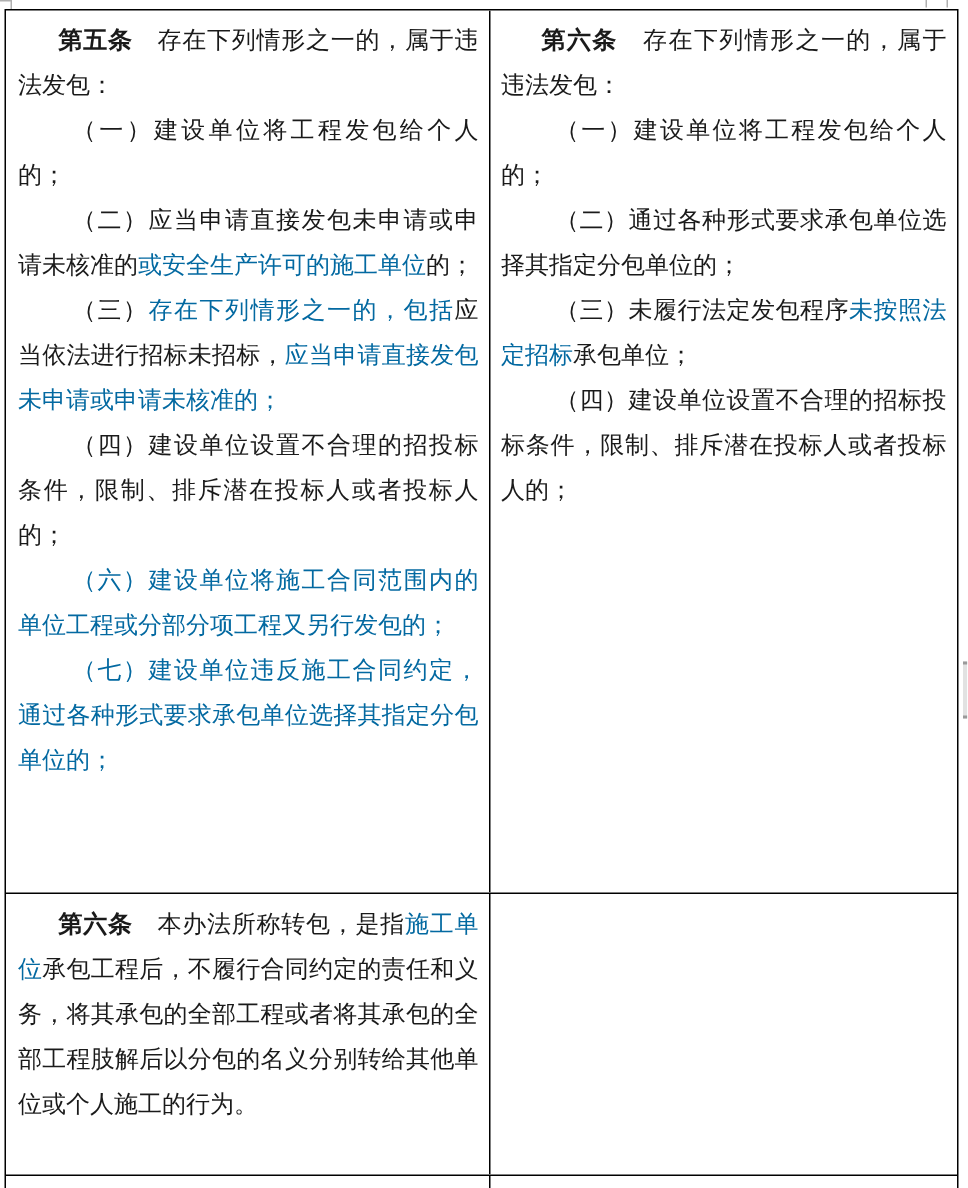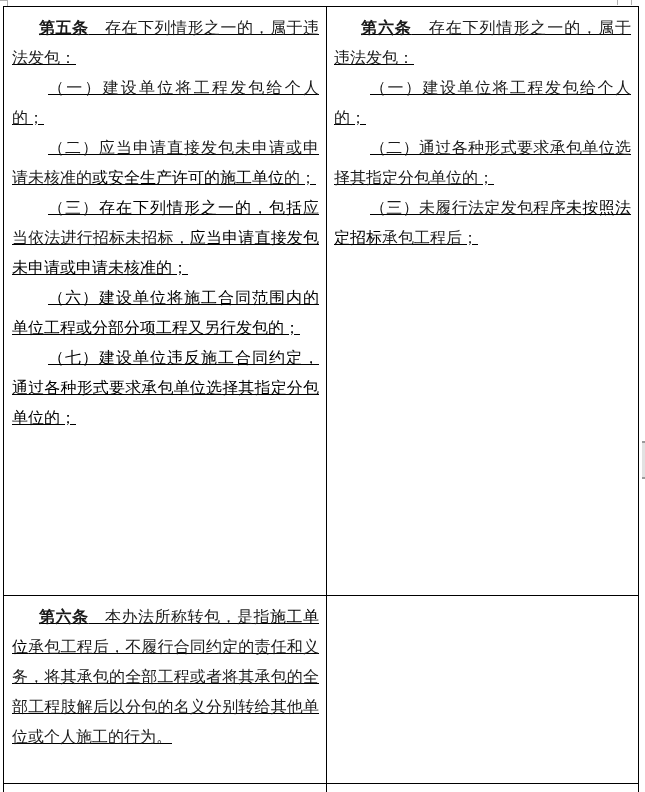--- a/index.html
+++ b/index.html
@@ -25,21 +25,20 @@
     box-sizing: border-box;
     display: flex;
     flex-direction: column;
     background: #ffffff;
   }
   .trow {
     display: flex;
     border-bottom: 1px solid #000000;
     box-sizing: border-box;
     overflow: hidden;
-    text-decoration: underline;
   }
   .trow-1 { height: 589px; }
   .trow-2 { height: 188px; }
   .trow-3 { flex: 1; border-bottom: none; }
   .tcell {
     box-sizing: border-box;
     padding: 6px 7px 0 8px;
     overflow: hidden;
   }
   .cell-left {
@@ -54,21 +53,21 @@
     margin: 0;
     font-size: 16px;
     line-height: 30px;
     text-align: justify;
     color: #1a1a1a;
     letter-spacing: 0;
   }
   .indent-article { text-indent: 27px; }
   .indent-item    { text-indent: 36px; }
   .seg-bold { font-weight: bold; }
-  .seg-red  { color: #000000; }
+  .seg-red  { color: #0369a1; }
   
   .artifact-tl {
     position: absolute;
     left: 0;
     top: 0;
     width: 8px;
     height: 11px;
     border-top: 1px solid #b0b0b0;
     border-right: 1px solid #b0b0b0;
     box-sizing: border-box;
@@ -102,28 +101,30 @@
   <div class="artifact-tl"></div>
   <div class="artifact-tr"></div>
   <div class="artifact-scrollbar"></div>
   <div class="doc-table">
       <div class="trow trow-1">
         <div class="tcell cell-left">
           <p class="para indent-article"><span class="seg-bold">第五条</span><span class="">　存在下列情形之一的，属于违法发包：</span></p>
           <p class="para indent-item"><span class="">（一）建设单位将工程发包给个人的；</span></p>
           <p class="para indent-item"><span class="">（二）应当申请直接发包未申请或申请未核准的</span><span class="seg-red ">或安全生产许可的施工单位</span><span class="">的；</span></p>
           <p class="para indent-item"><span class="">（三）</span><span class="seg-red ">存在下列情形之一的，包括</span><span class="">应当依法进行招标未招标，</span><span class="seg-red ">应当申请直接发包未申请或申请未核准的；</span></p>
+          <p class="para indent-item"><span class="">（四）建设单位设置不合理的招投标条件，限制、排斥潜在投标人或者投标人的；</span></p>
           <p class="para indent-item"><span class="seg-red ">（六）建设单位将施工合同范围内的单位工程或分部分项工程又另行发包的；</span></p>
           <p class="para indent-item"><span class="seg-red ">（七）建设单位违反施工合同约定，通过各种形式要求承包单位选择其指定分包单位的；</span></p>
         </div>
         <div class="tcell cell-right">
           <p class="para indent-article"><span class="seg-bold">第六条</span><span class="">　存在下列情形之一的，属于违法发包：</span></p>
           <p class="para indent-item"><span class="">（一）建设单位将工程发包给个人的；</span></p>
           <p class="para indent-item"><span class="">（二）通过各种形式要求承包单位选择其指定分包单位的；</span></p>
-          <p class="para indent-item"><span class="">（三）未履行法定发包程序</span><span class="seg-red ">未按照法定招标</span><span class="">承包工程后；</span></p>
+          <p class="para indent-item"><span class="">（三）未履行法定发包程序</span><span class="seg-red ">未按照法定招标</span><span class="">承包单位；</span></p>
+          <p class="para indent-item"><span class="">（四）建设单位设置不合理的招标投标条件，限制、排斥潜在投标人或者投标人的；</span></p>
         </div>
       </div>
       <div class="trow trow-2">
         <div class="tcell cell-left">
           <p class="para indent-article"><span class="seg-bold">第六条</span><span class="">　本办法所称转包，是指</span><span class="seg-red ">施工单位</span><span class="">承包工程后，不履行合同约定的责任和义务，将其承包的全部工程或者将其承包的全部工程肢解后以分包的名义分别转给其他单位或个人施工的行为。</span></p>
         </div>
       </div>
       <div class="trow trow-3">
         <div class="tcell cell-left"></div>
         <div class="tcell cell-right"></div>

